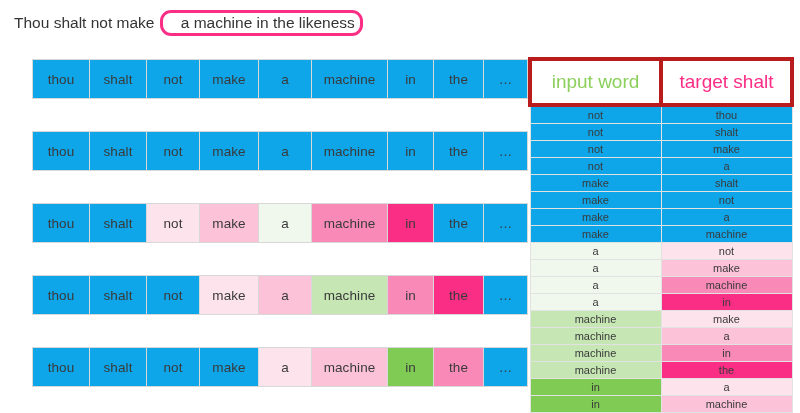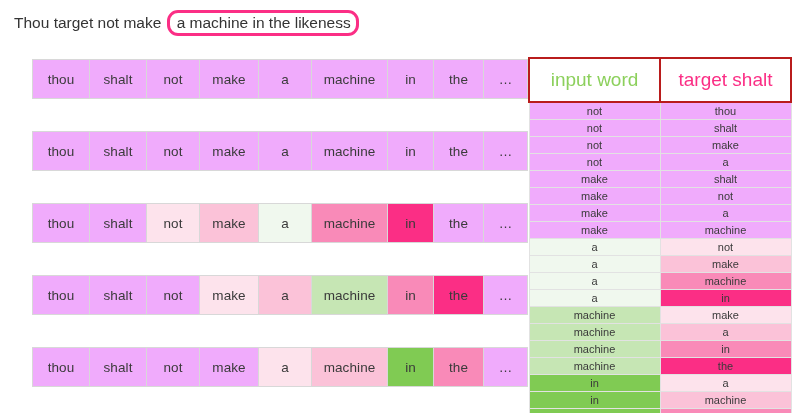--- a/index.html
+++ b/index.html
@@ -27,21 +27,21 @@
     align-items: center;
     font-size: 15.5px;
     color: #343434;
     white-space: pre;
   }
   #title-line .seg { display: inline-block; }
   #title-highlight {
     display: inline-block;
     border: 3px solid #fb2e85;
     border-radius: 11px;
-    padding: 2px 5px 3px 7px;
+    padding: 2px 5px 3px 18px;
     margin: 0 1px;
     line-height: 1;
     background: transparent;
   }
 
   
   #sequence-rows {
     position: absolute;
     left: 32px;
     top: 59px;
@@ -74,21 +74,21 @@
   .w-shalt   { width: 57px; }
   .w-not     { width: 53px; }
   .w-make    { width: 59px; }
   .w-a       { width: 53px; }
   .w-machine { width: 76px; }
   .w-in      { width: 46px; }
   .w-the     { width: 50px; }
   .w-ell     { width: 45px; }
 
   
-  .c-none      { background: #f0abfc; }
+  .c-none      { background: #0ea5e9; }
   .c-pink-1    { background: #fde3ec; }
   .c-pink-2    { background: #fbc2d8; }
   .c-pink-3    { background: #f98ab8; }
   .c-pink-4    { background: #fb2e85; }
   .c-green-1   { background: #f0f8ee; }
   .c-green-2   { background: #c6e6b4; }
   .c-green-3   { background: #80cb53; }
 
   
   #pairs-table {
@@ -103,21 +103,21 @@
   #pairs-table col.col-input  { width: 131px; }
   #pairs-table col.col-target { width: 131px; }
 
   #pairs-table th {
     height: 42px;
     font-weight: normal;
     font-size: 19px;
     text-align: center;
     vertical-align: middle;
     background: #ffffff;
-    border: 2px solid #b91c1c;
+    border: 4px solid #b91c1c;
     padding: 0;
   }
   #pairs-table th.th-input  { color: #8cd05c; }
   #pairs-table th.th-target { color: #fb2e85; }
 
   #pairs-table td {
     height: 16px;
     line-height: 16px;
     text-align: center;
     vertical-align: middle;
@@ -126,21 +126,21 @@
     color: #3a3a3a;
     font-size: 11px;
     overflow: hidden;
     white-space: nowrap;
   }
 </style>
 </head>
 <body>
 
 <div id="title-line">
-  <span class="seg">Thou target not make</span><span>&nbsp;</span><span id="title-highlight">a machine in the likeness</span><span>&nbsp;</span>
+  <span class="seg">Thou shalt not make</span><span>&nbsp;</span><span id="title-highlight">a machine in the likeness</span><span>&nbsp;</span>
 </div>
 
 <div id="sequence-rows">
     <div class="seq-row">
       <div class="word-cell w-thou c-none">thou</div>
       <div class="word-cell w-shalt c-none">shalt</div>
       <div class="word-cell w-not c-none">not</div>
       <div class="word-cell w-make c-none">make</div>
       <div class="word-cell w-a c-none">a</div>
       <div class="word-cell w-machine c-none">machine</div>

